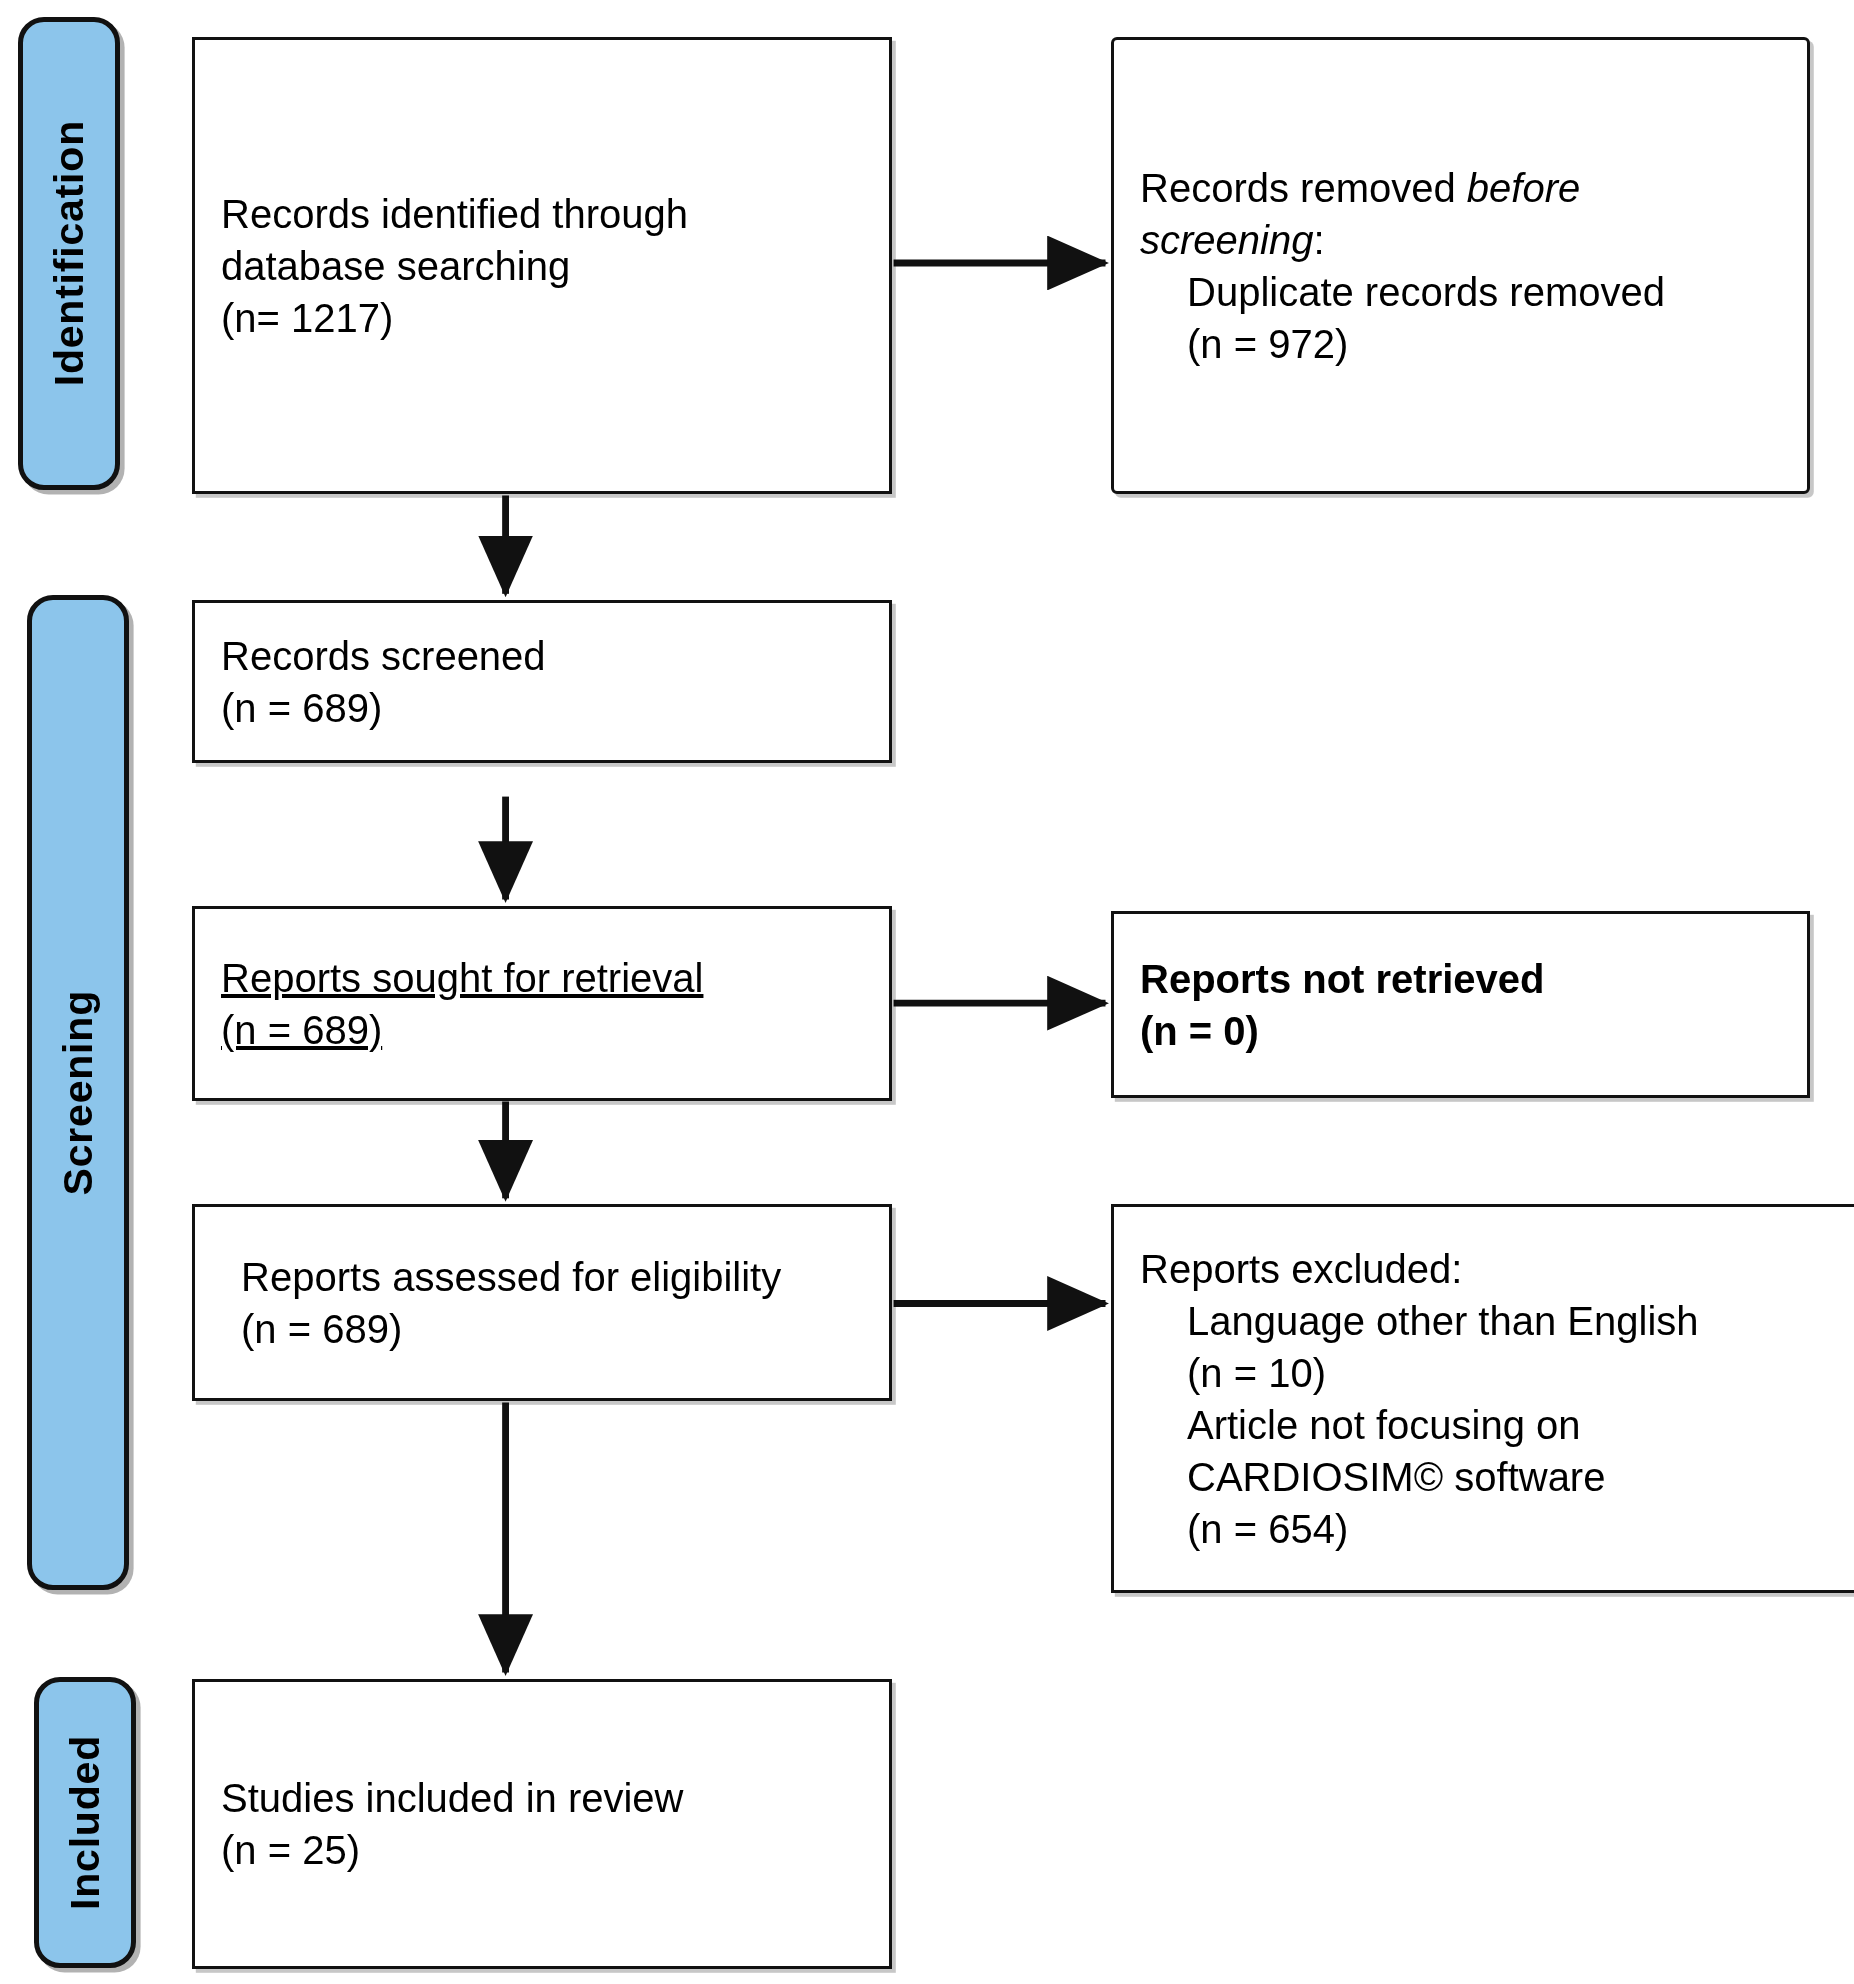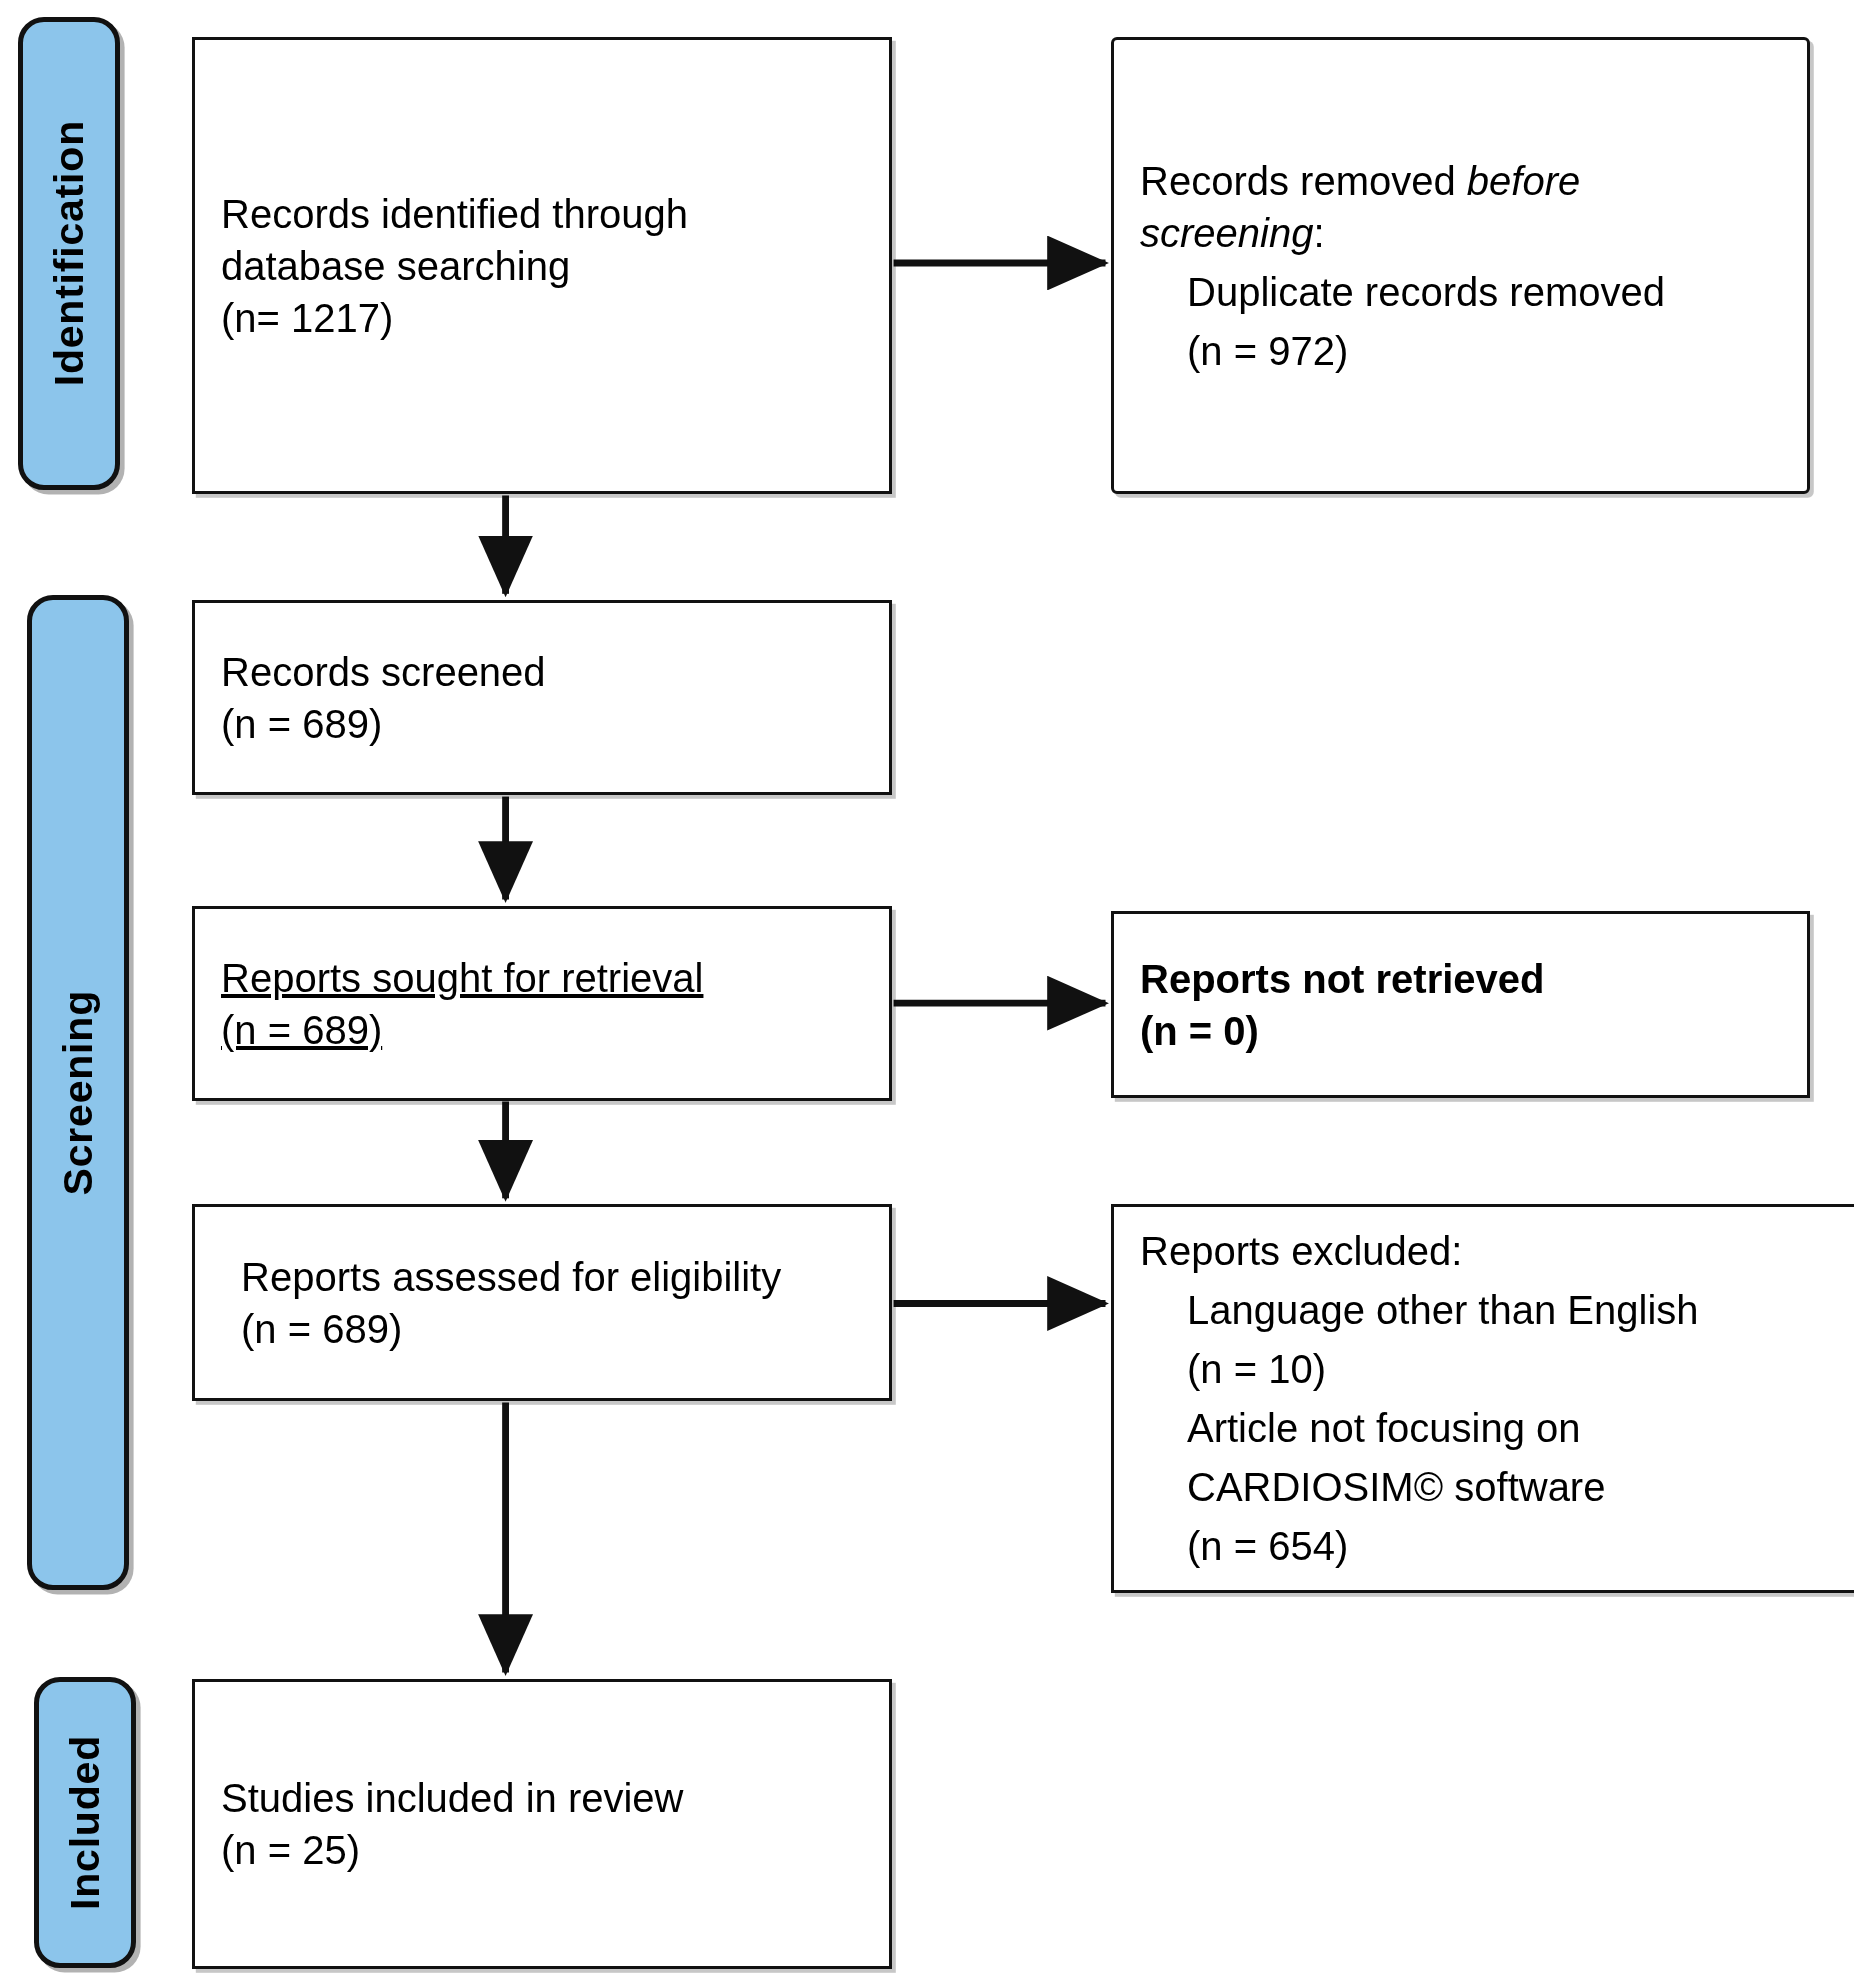--- a/index.html
+++ b/index.html
@@ -55,21 +55,20 @@
     line-height: 1.30;
     color: #000000;
     width: 100%;
   }
   .flow-box .box-text .ln {
     display: block;
     white-space: pre;
   }
   .flow-box .box-text .ln.indent {
     padding-left: 47px;
-    margin-top: 7px;
   }
   .flow-box .box-text .ln em {
     font-style: italic;
   }
 
   
   #connectors {
     position: absolute;
     left: 0;
     top: 0;
@@ -118,21 +117,21 @@
   </div>
 
   <div class="flow-box" style="left:192px; top:37px; width:700px; height:457px;">
     <div class="box-text">
       <span class="ln">Records identified through</span>
       <span class="ln">database searching</span>
       <span class="ln">(n= 1217)</span>
     </div>
   </div>
 
-  <div class="flow-box" style="left:192px; top:600px; width:700px; height:195px;">
+  <div class="flow-box" style="left:192px; top:600px; width:700px; height:163px;">
     <div class="box-text">
       <span class="ln">Records screened</span>
       <span class="ln">(n = 689)</span>
     </div>
   </div>
 
   <div class="flow-box" style="left:192px; top:906px; width:700px; height:195px;text-decoration:underline;">
     <div class="box-text">
       <span class="ln">Reports sought for retrieval</span>
       <span class="ln">(n = 689)</span>

